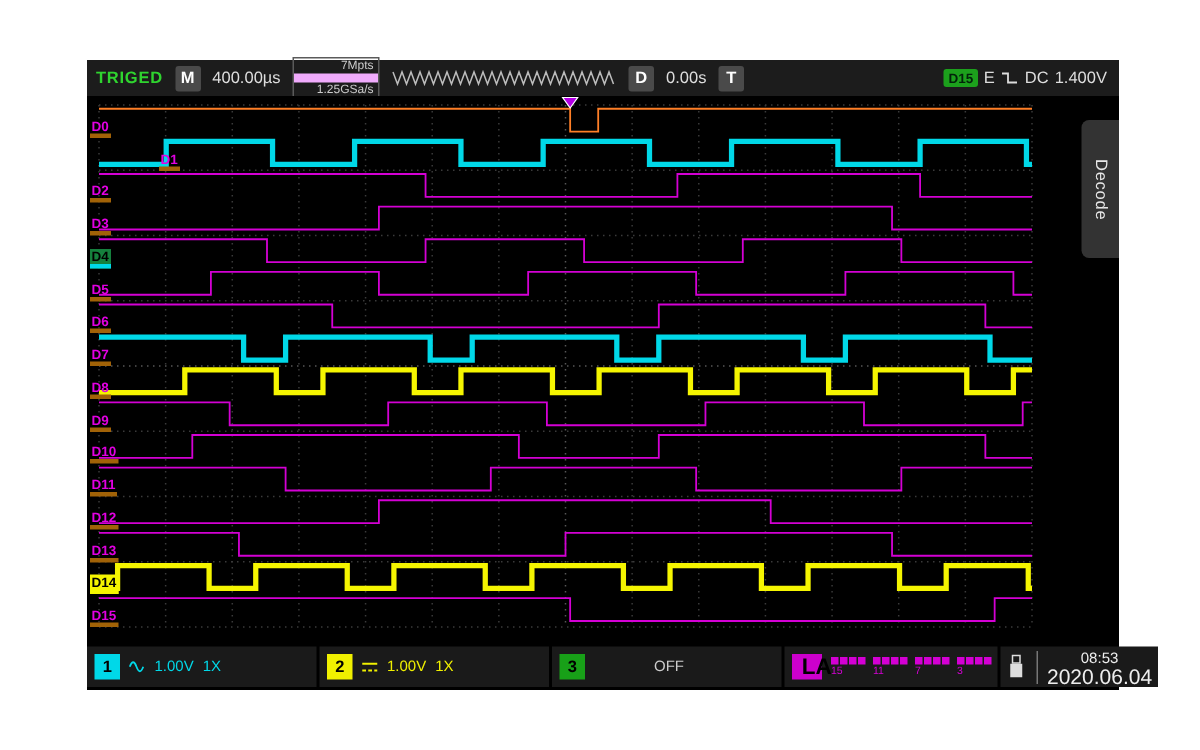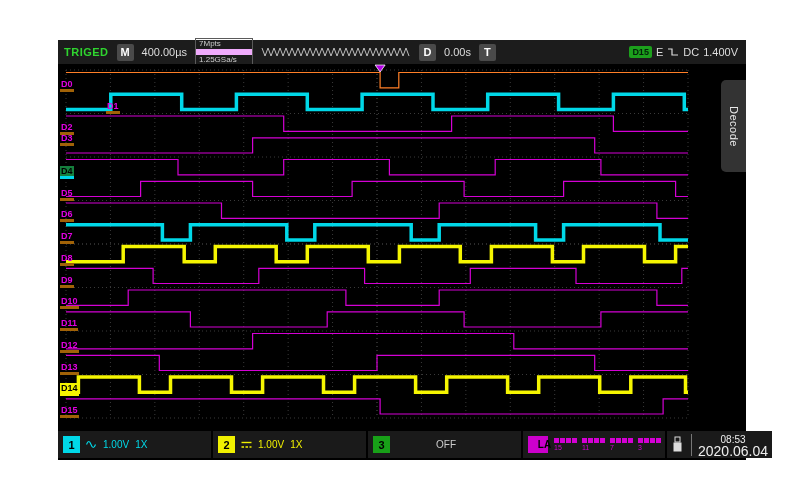--- a/index.html
+++ b/index.html
@@ -3,21 +3,21 @@
 <meta charset="utf-8">
 <style>
   * { box-sizing: border-box; margin: 0; padding: 0; }
   html,body { width: 800px; height: 500px; background: #fff; font-family: "Liberation Sans", sans-serif; }
   .scope { position: absolute; left: 58px; top: 40px; width: 688px; height: 420px; background: #000; }
 
   
   .topbar { height: 24px; background: #1c1c1c; display: flex; align-items: center; gap: 8px; padding: 0 6px; color: #ddd; font-size: 11px; }
   .status { color: #2fd42f; font-weight: bold; letter-spacing: .5px; }
   .sqbtn { width: 17px; height: 17px; background: #4a4a4a; color: #fff; font-weight: bold; font-size: 11px; display: flex; align-items: center; justify-content: center; border-radius: 2px; flex: 0 0 auto; }
-  .memrate { border: 1px solid #5a5a5a; font-size: 8px; line-height: 10px; text-align: left; color: #ccc; min-width: 58px; }
+  .memrate { border: 1px solid #5a5a5a; font-size: 8px; line-height: 10px; text-align: right; color: #ccc; min-width: 58px; }
   .memrate .line { display: block; padding: 0 3px; }
   .memrate .sub { border-top: 6px solid #f0abfc; }
   .trig { display: flex; align-items: center; gap: 4px; margin-left: auto; margin-right: 2px; }
   .dsrc { background: #1ca01c; color: #02230a; font-size: 9px; font-weight: bold; padding: 1px 3px; border-radius: 2px; }
 
   
   .plot { position: relative; width: 688px; height: 364px; background: #000; }
   .plot svg.waves { position: absolute; left: 0; top: 0; }
   .ch-label { position: absolute; left: 2px; font-size: 9px; font-weight: bold; color: #e200e2; line-height: 10px; border-bottom: 3px solid #a16207; padding: 0 1px; z-index: 3; }
   .ch-label.mk-ch1 { background: #15803d; color: #000; border-bottom-color: #00d8e8; }
@@ -28,21 +28,21 @@
   
   .bottombar { height: 32px; background: #000; display: flex; gap: 2px; padding-top: 3px; }
   .bchip { background: #1a1a1a; height: 27px; display: flex; align-items: center; gap: 6px; padding: 0 5px; flex: 0 0 auto; }
   .w1 { width: 153px; }
   .wla { width: 142px; }
   .rchip { flex: 1 1 auto; justify-content: flex-end; gap: 8px; padding-right: 4px; }
   .numbadge { width: 17px; height: 17px; color: #000; font-weight: bold; font-size: 11px; display: flex; align-items: center; justify-content: center; flex: 0 0 auto; }
   .b1 { background: #00d8e8; }
   .b2 { background: #f0f000; }
   .b3 { background: #18a018; }
-  .bla { background: #cc00cc; font-size: 10px; width: 20px; padding-left: 13px; }
+  .bla { background: #cc00cc; font-size: 15px; width: 20px; padding-left: 13px; }
   .c1txt { color: #00d8e8; font-size: 10px; }
   .c2txt { color: #f0f000; font-size: 10px; }
   .offtxt { color: #ccc; font-size: 10px; flex: 1; text-align: center; margin-right: 20px; }
   .la-groups { display: flex; gap: 5px; }
   .la-group { display: flex; flex-direction: column; gap: 1px; align-items: flex-start; }
   .la-row { display: flex; gap: 1px; }
   .la-sq { width: 5px; height: 5px; background: #d400d4; display: inline-block; }
   .la-num { font-size: 7px; color: #d400d4; line-height: 7px; }
   .clock { border-left: 1px solid #777; padding-left: 6px; text-align: center; color: #eee; }
   .clock .t { font-size: 10px; line-height: 12px; }
@@ -121,21 +121,21 @@
         <path d="M8,328.3H20.4V313.0H81.4V328.3H112.5V313.0H173.5V328.3H204.6V313.0H265.5V328.3H296.6V313.0H357.6V328.3H388.7V313.0H449.6V328.3H480.7V313.0H541.7V328.3H572.8V313.0H627.5V328.3H630" fill="none" stroke="#f5f500" stroke-width="3.5"></path>
         <path d="M8,334.8H322.1V350.0H605.1V334.8H630" fill="none" stroke="#d400d4" stroke-width="1.2"></path>
         <polygon points="317.11,1 327.11,1 322.11,8" fill="#b400e6" stroke="#fff" stroke-width="0.8"></polygon>
       </svg>
     <div class="decode-tab">
         <span>Decode</span>
       </div>
   <div class="ch-label" style="top: 14.8px;">D0</div>
       <div class="ch-label" style="top: 36.5px; margin-left: 46px;">D1</div>
       <div class="ch-label" style="top: 58.3px;">D2</div>
-      <div class="ch-label" style="top: 69px;">D3</div>
+      <div class="ch-label" style="top: 80px;">D3</div>
       <div class="ch-label mk-ch1" style="top: 101.8px;">D4</div>
       <div class="ch-label" style="top: 123.5px;">D5</div>
       <div class="ch-label" style="top: 145.3px;">D6</div>
       <div class="ch-label" style="top: 167px;">D7</div>
       <div class="ch-label" style="top: 188.8px;">D8</div>
       <div class="ch-label" style="top: 210.5px;">D9</div>
       <div class="ch-label" style="top: 232.3px;">D10</div>
       <div class="ch-label" style="top: 254px;">D11</div>
       <div class="ch-label" style="top: 275.8px;">D12</div>
       <div class="ch-label" style="top: 297.5px;">D13</div>

